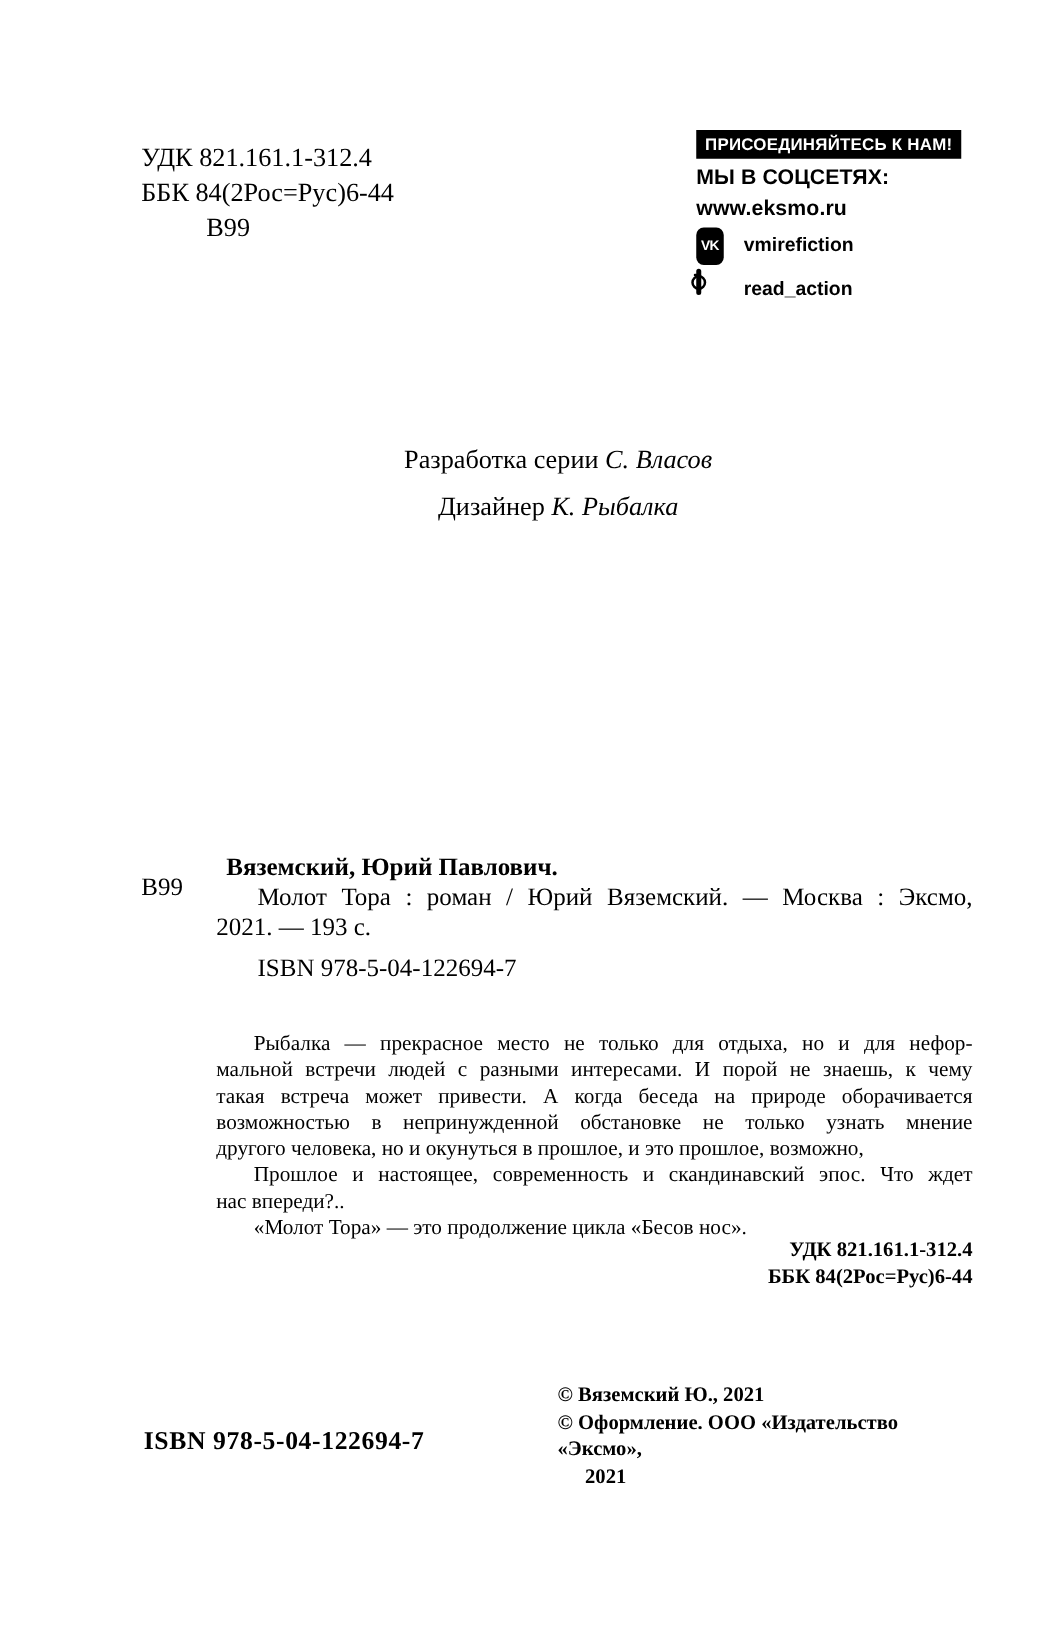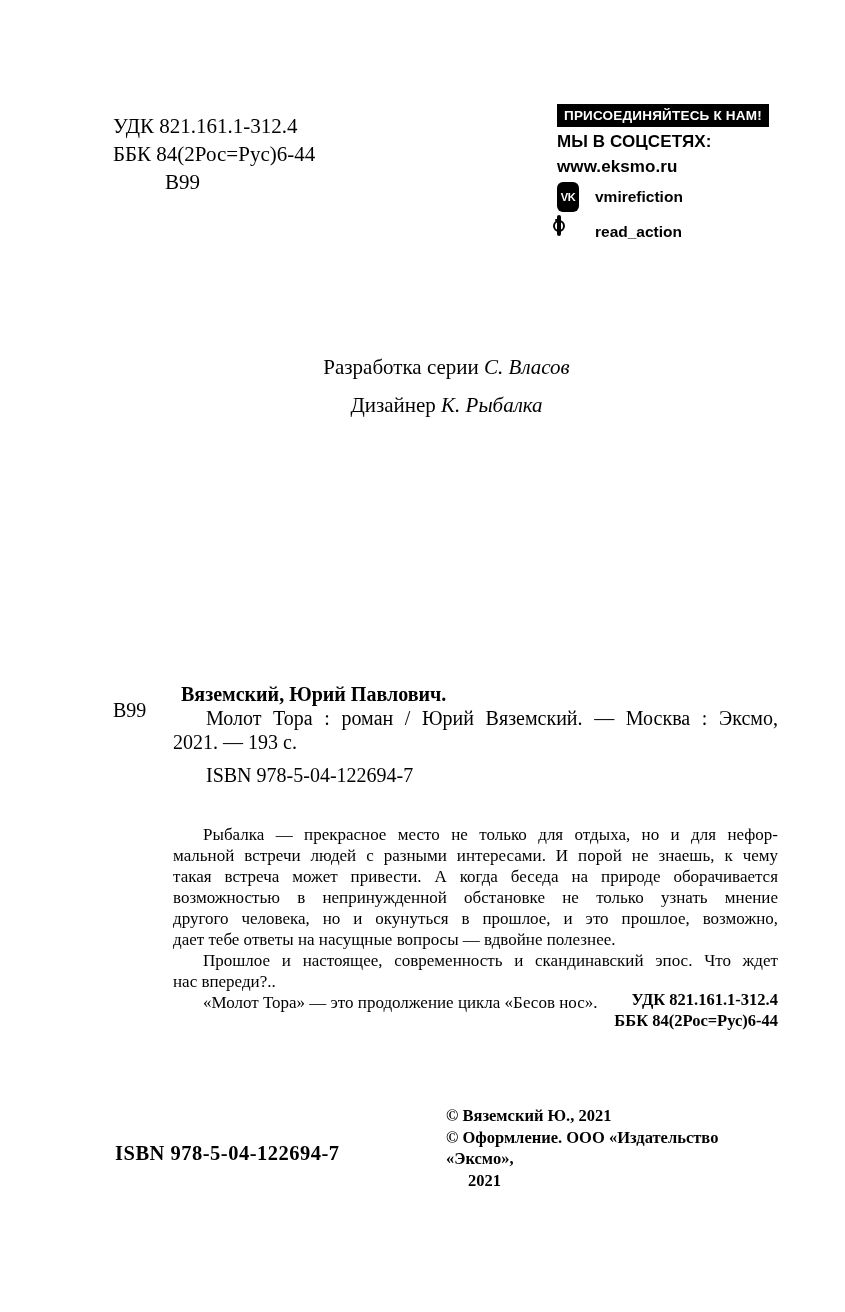--- a/index.html
+++ b/index.html
@@ -99,21 +99,20 @@
   <div class="card-isbn">ISBN 978-5-04-122694-7</div>
 </div>
 
 <div class="abs annotation">
   <div class="para">
       <div class="jline">Рыбалка — прекрасное место не только для отдыха, но и для нефор-</div>
       <div class="jline">мальной встречи людей с разными интересами. И порой не знаешь, к чему</div>
       <div class="jline">такая встреча может привести. А когда беседа на природе оборачивается</div>
       <div class="jline">возможностью в непринужденной обстановке не только узнать мнение</div>
       <div class="jline">другого человека, но и окунуться в прошлое, и это прошлое, возможно,</div>
-      <div class="jline">дает тебе ответы на насущные вопросы — вдвойне полезнее.</div>
     </div>
   <div class="para">
       <div class="jline">Прошлое и настоящее, современность и скандинавский эпос. Что ждет</div>
       <div class="jline">нас впереди?..</div>
     </div>
   <div class="para">
       <div class="jline">«Молот Тора» — это продолжение цикла «Бесов нос».</div>
     </div>
 </div>
 

